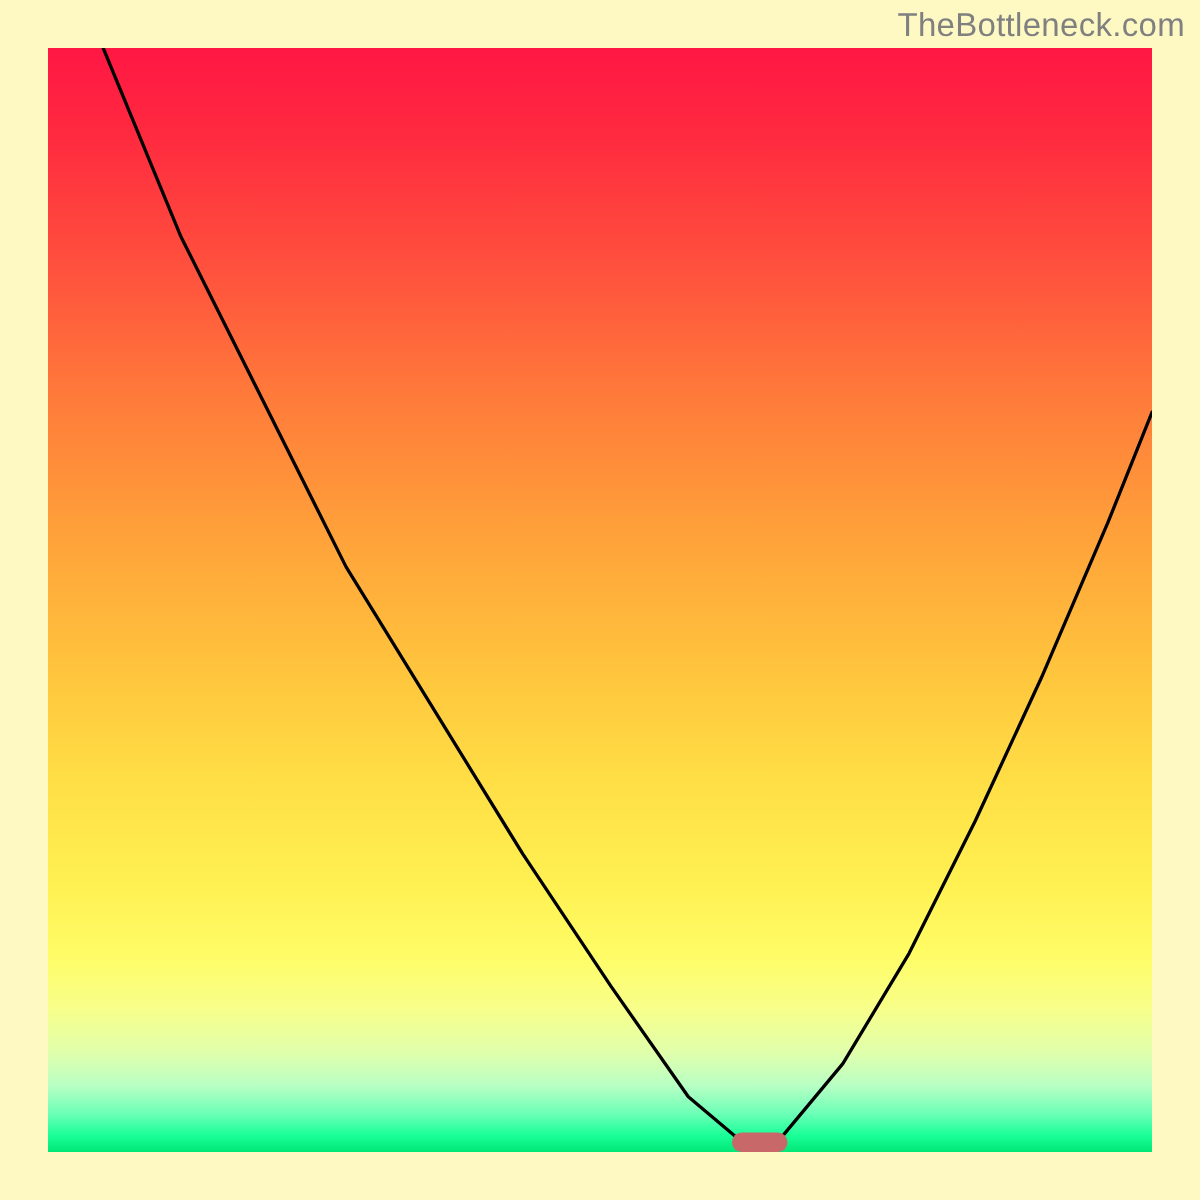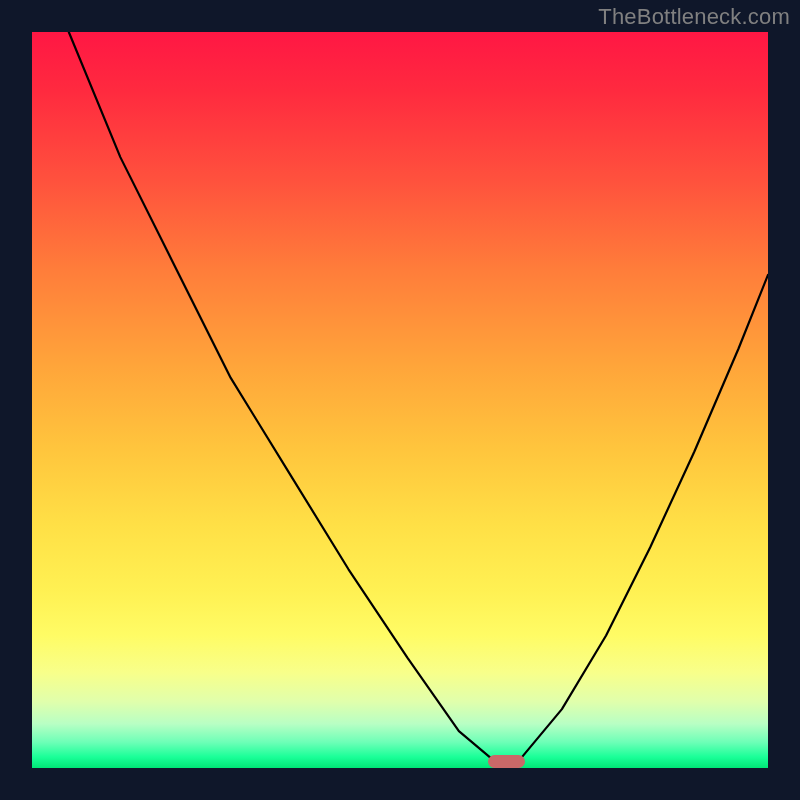--- a/index.html
+++ b/index.html
@@ -9,21 +9,21 @@
     height: 800px;
     overflow: hidden;
     background: #000;
     font-family: Arial, sans-serif;
   }
   .frame {
     position: absolute;
     top: 0; left: 0;
     width: 800px;
     height: 800px;
-    background: #0f172a;
+    background: #fef9c3;
   }
   .plot {
     position: absolute;
     top: 32px;
     left: 32px;
     width: 736px;
     height: 736px;
     overflow: hidden;
   }
   .gradient {

